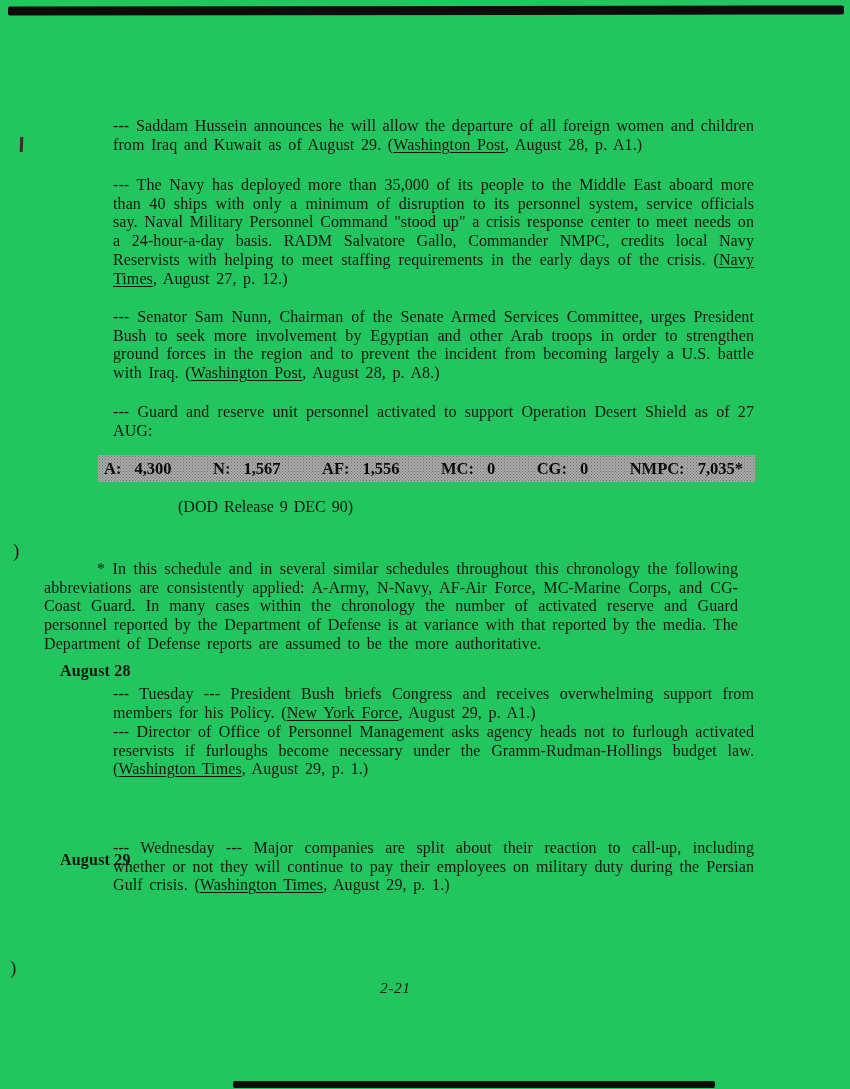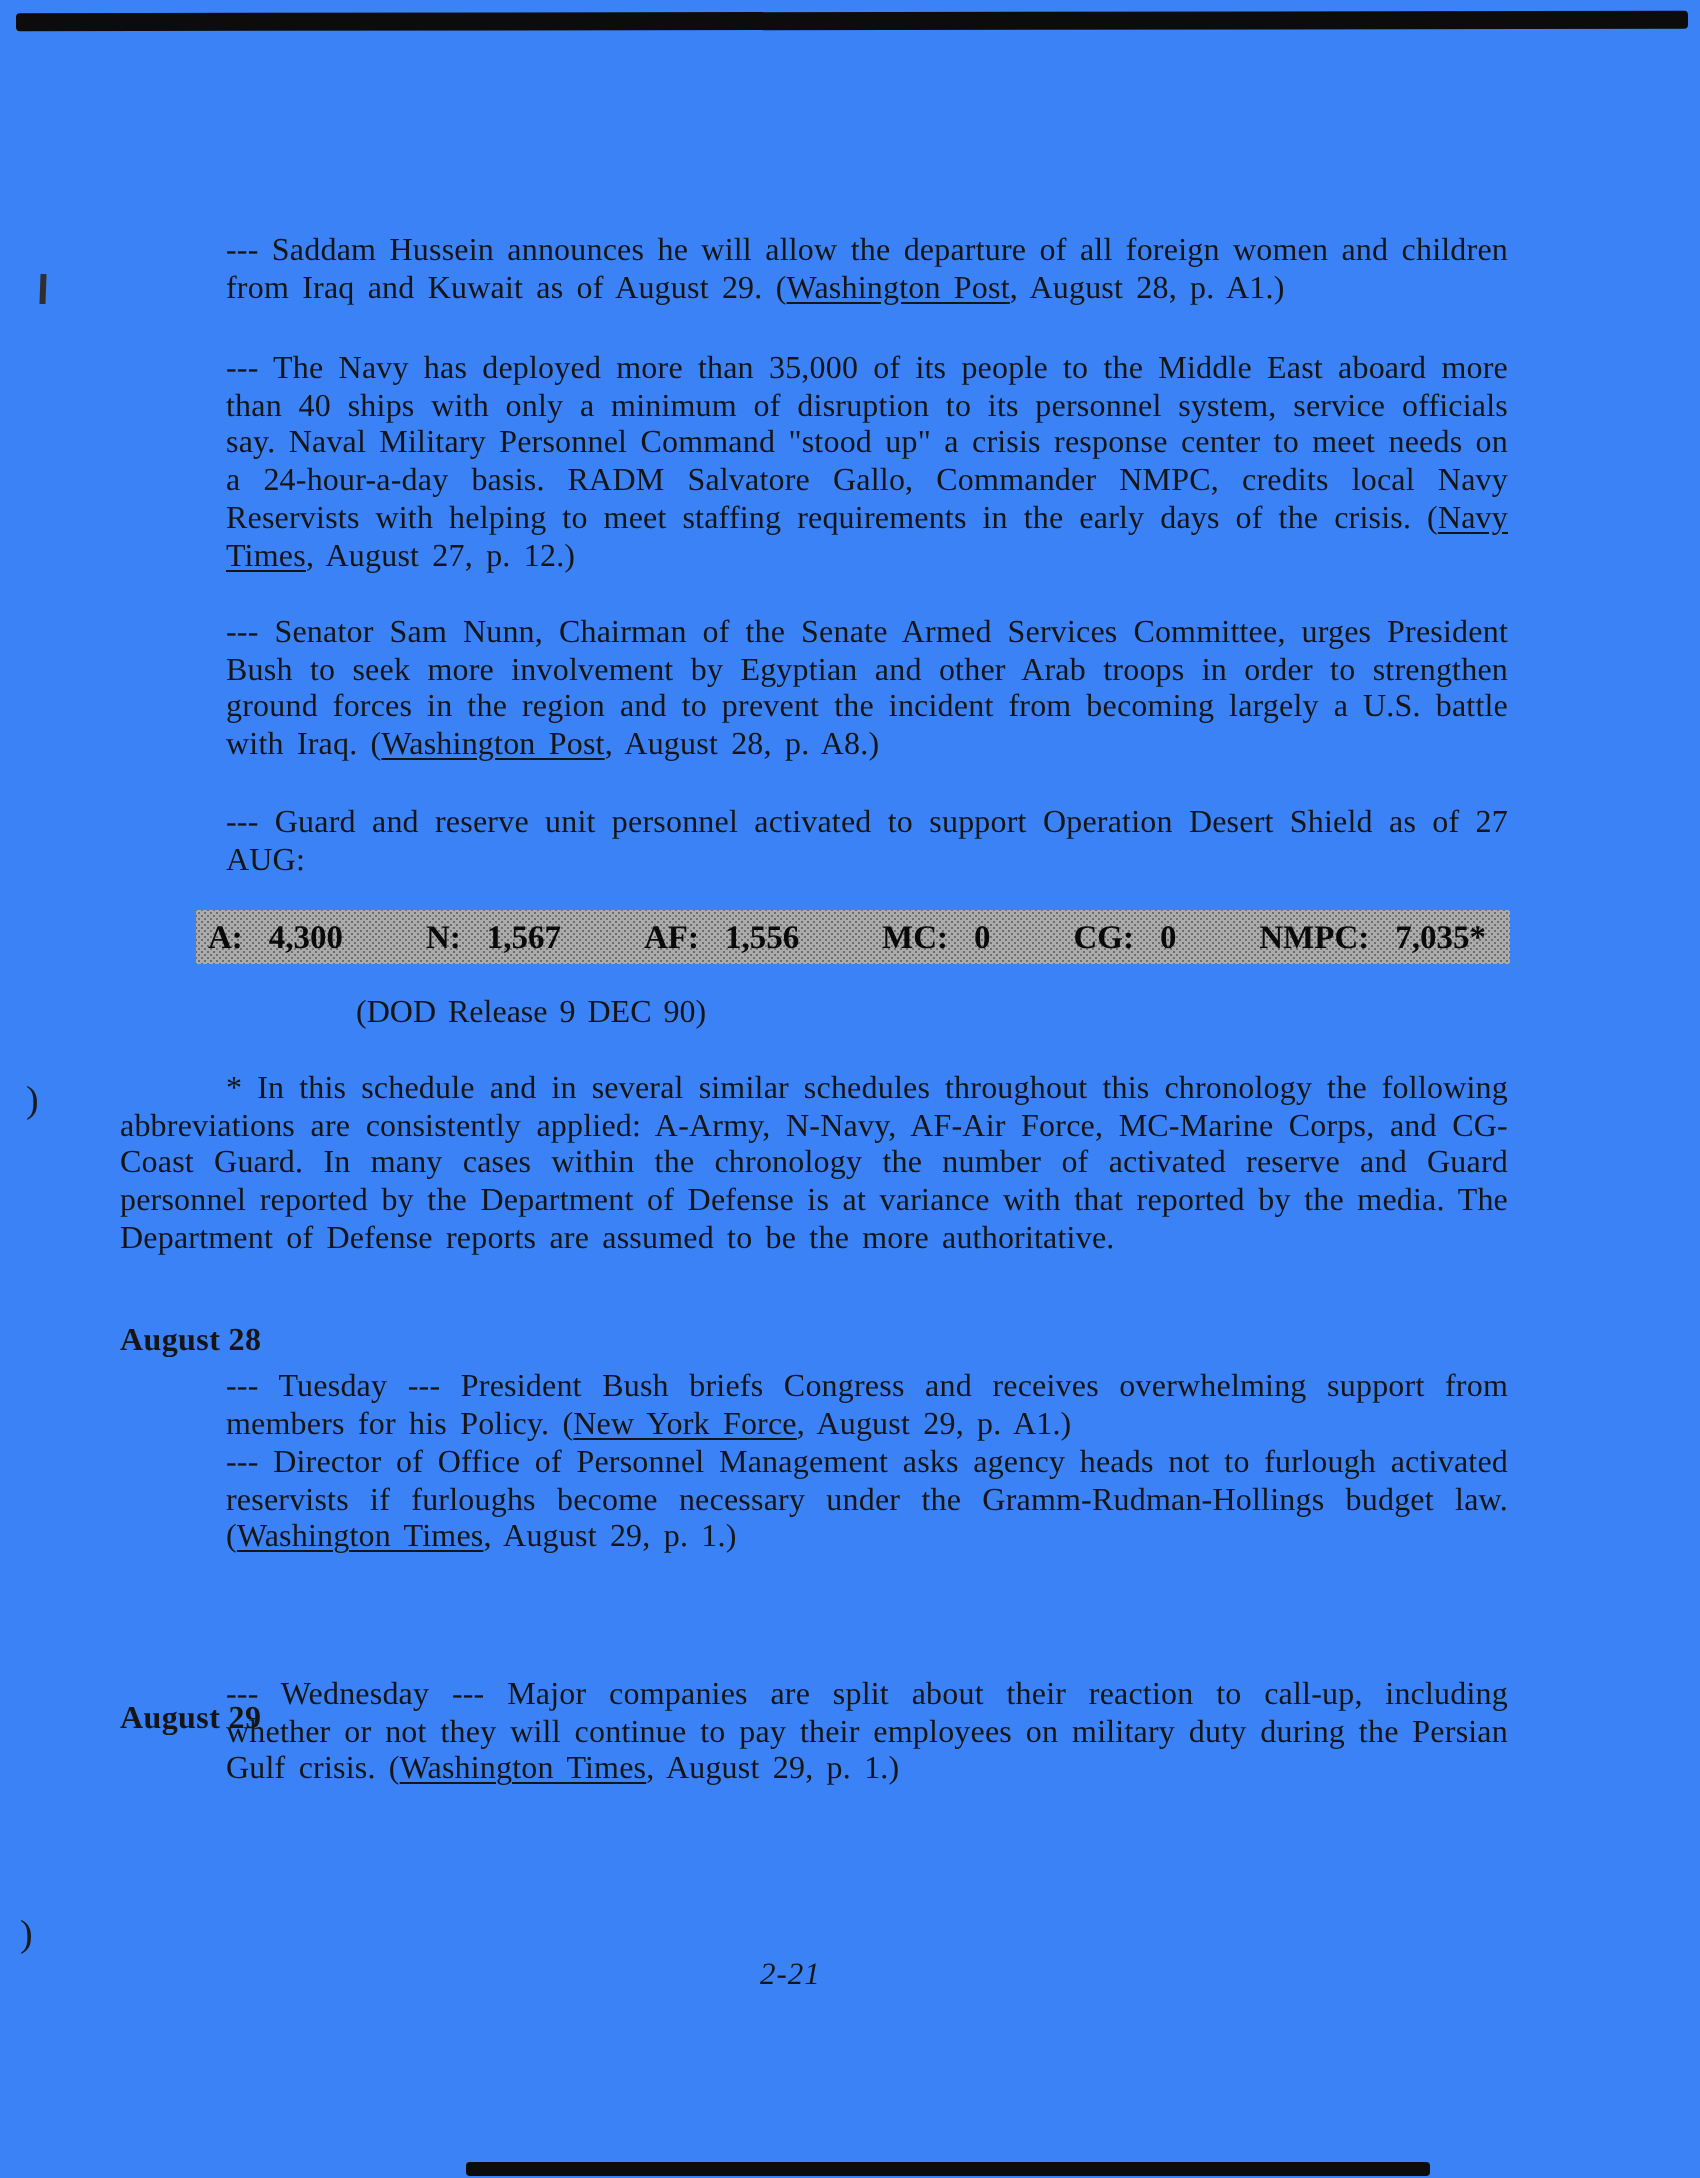--- a/index.html
+++ b/index.html
@@ -1,33 +1,33 @@
 <!DOCTYPE html>
 <html><head>
 <meta charset="utf-8">
 <style>
   html,body{margin:0;padding:0;background:#ffffff;}
   .page{
-    position:relative;width:850px;height:1089px;background:#3b82f6;overflow:hidden;
+    position:relative;width:850px;height:1089px;background:#22c55e;overflow:hidden;
     font-family:"Liberation Serif","DejaVu Serif",serif;color:#151515;
   }
   .scan-bar{position:absolute;background:#0c0c0c;border-radius:2px;}
   .scan-bar.top{left:8px;top:6px;width:836px;height:9px;transform:rotate(-0.08deg);}
   .scan-bar.bottom{left:233px;top:1081px;width:482px;height:7px;}
   .tick{position:absolute;left:20px;top:137px;width:3px;height:15px;background:#2f2f2f;transform:rotate(2deg);}
   .paren{position:absolute;font-size:19px;color:#1b1b1b;}
   .paren.p1{left:13px;top:540px;}
   .paren.p2{left:10px;top:957px;}
   .para{
     position:absolute;left:113px;width:641px;font-size:16px;line-height:18.7px;
     text-align:justify;word-spacing:2.5px;letter-spacing:0.1px;
   }
   .para .useg{text-decoration:underline;text-underline-offset:2px;}
   .heading{position:absolute;left:60px;font-size:16px;font-weight:bold;letter-spacing:0.2px;}
-  .footnote{left:60px;width:694px;text-indent:53px;}
+  .footnote{left:44px;width:694px;text-indent:53px;margin-top:24px;}
   .release{position:absolute;left:178px;top:498px;font-size:16px;word-spacing:2px;}
   .stats-bar{
     position:absolute;left:98px;top:455px;width:657px;height:27px;box-sizing:border-box;
     background-color:#ababab;
     background-image:radial-gradient(circle,#6e6e6e 25%,transparent 28%),radial-gradient(circle,#6e6e6e 25%,transparent 28%);
     background-size:3px 3px;background-position:0 0,1.5px 1.5px;
     display:flex;align-items:center;justify-content:space-between;
     padding:0 12px 0 6px;font-weight:bold;font-size:16.5px;color:#0a0a0a;
   }
   .stats-bar .pair{white-space:nowrap;display:flex;}

